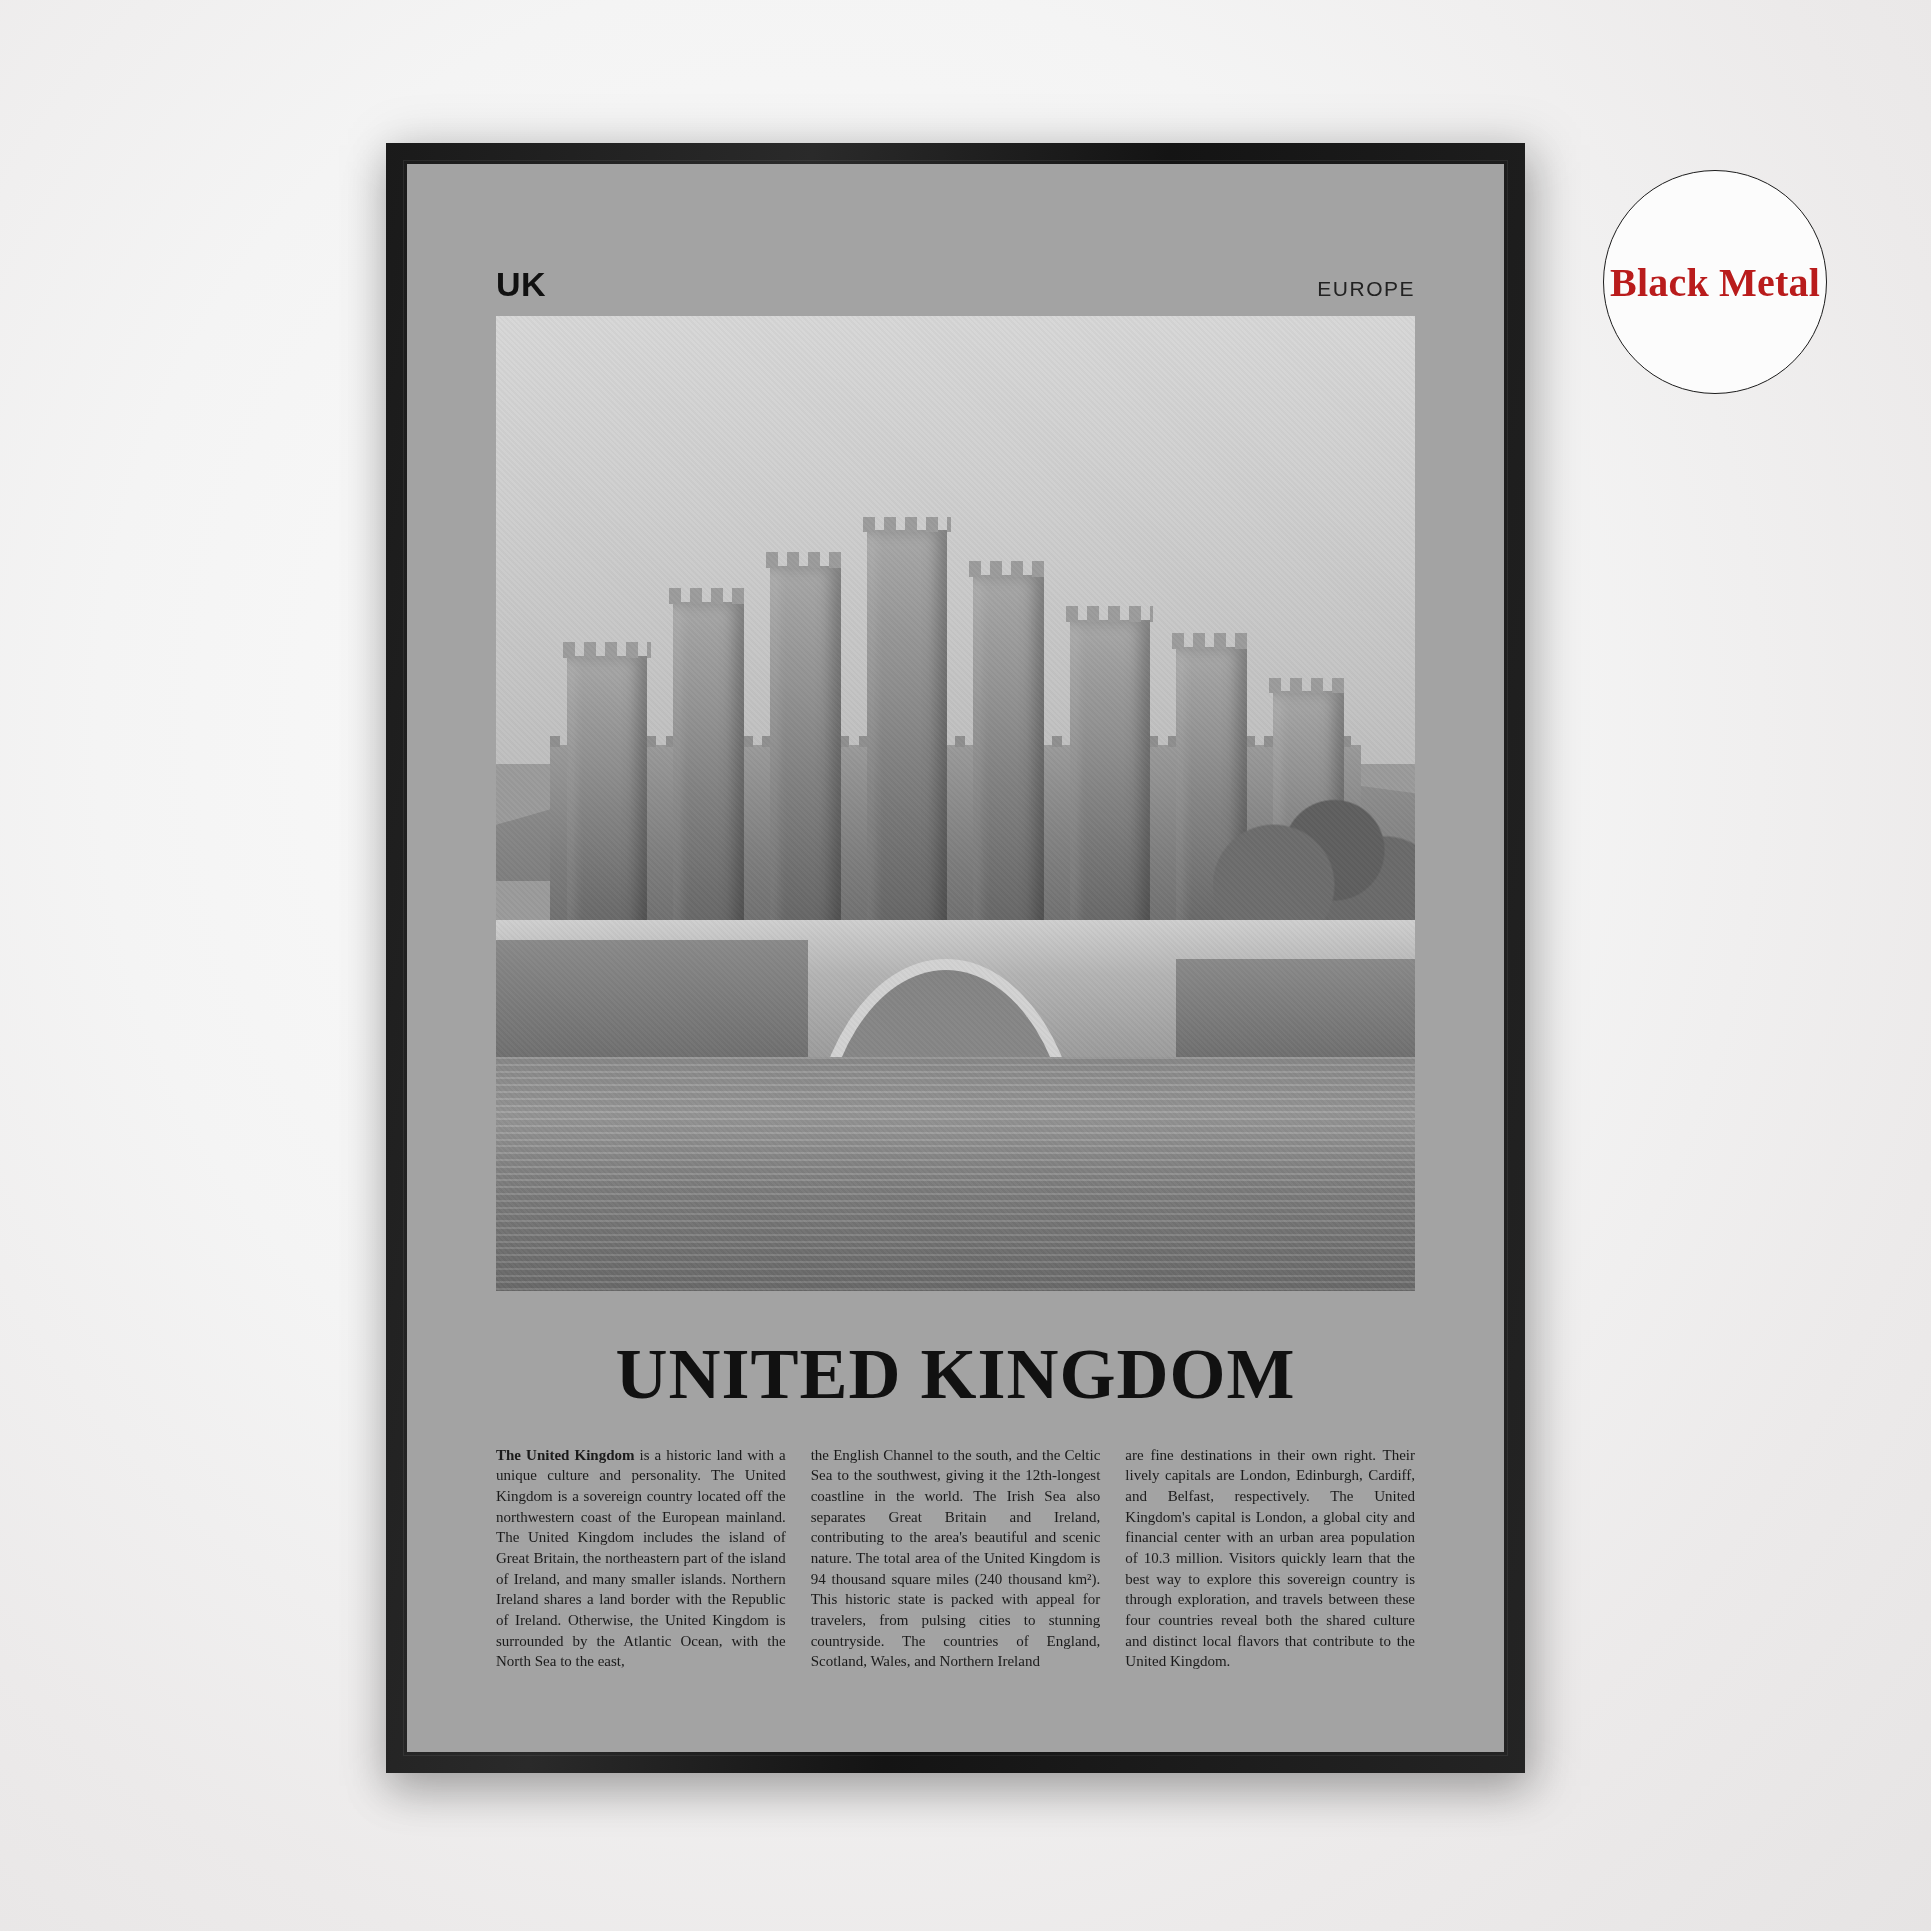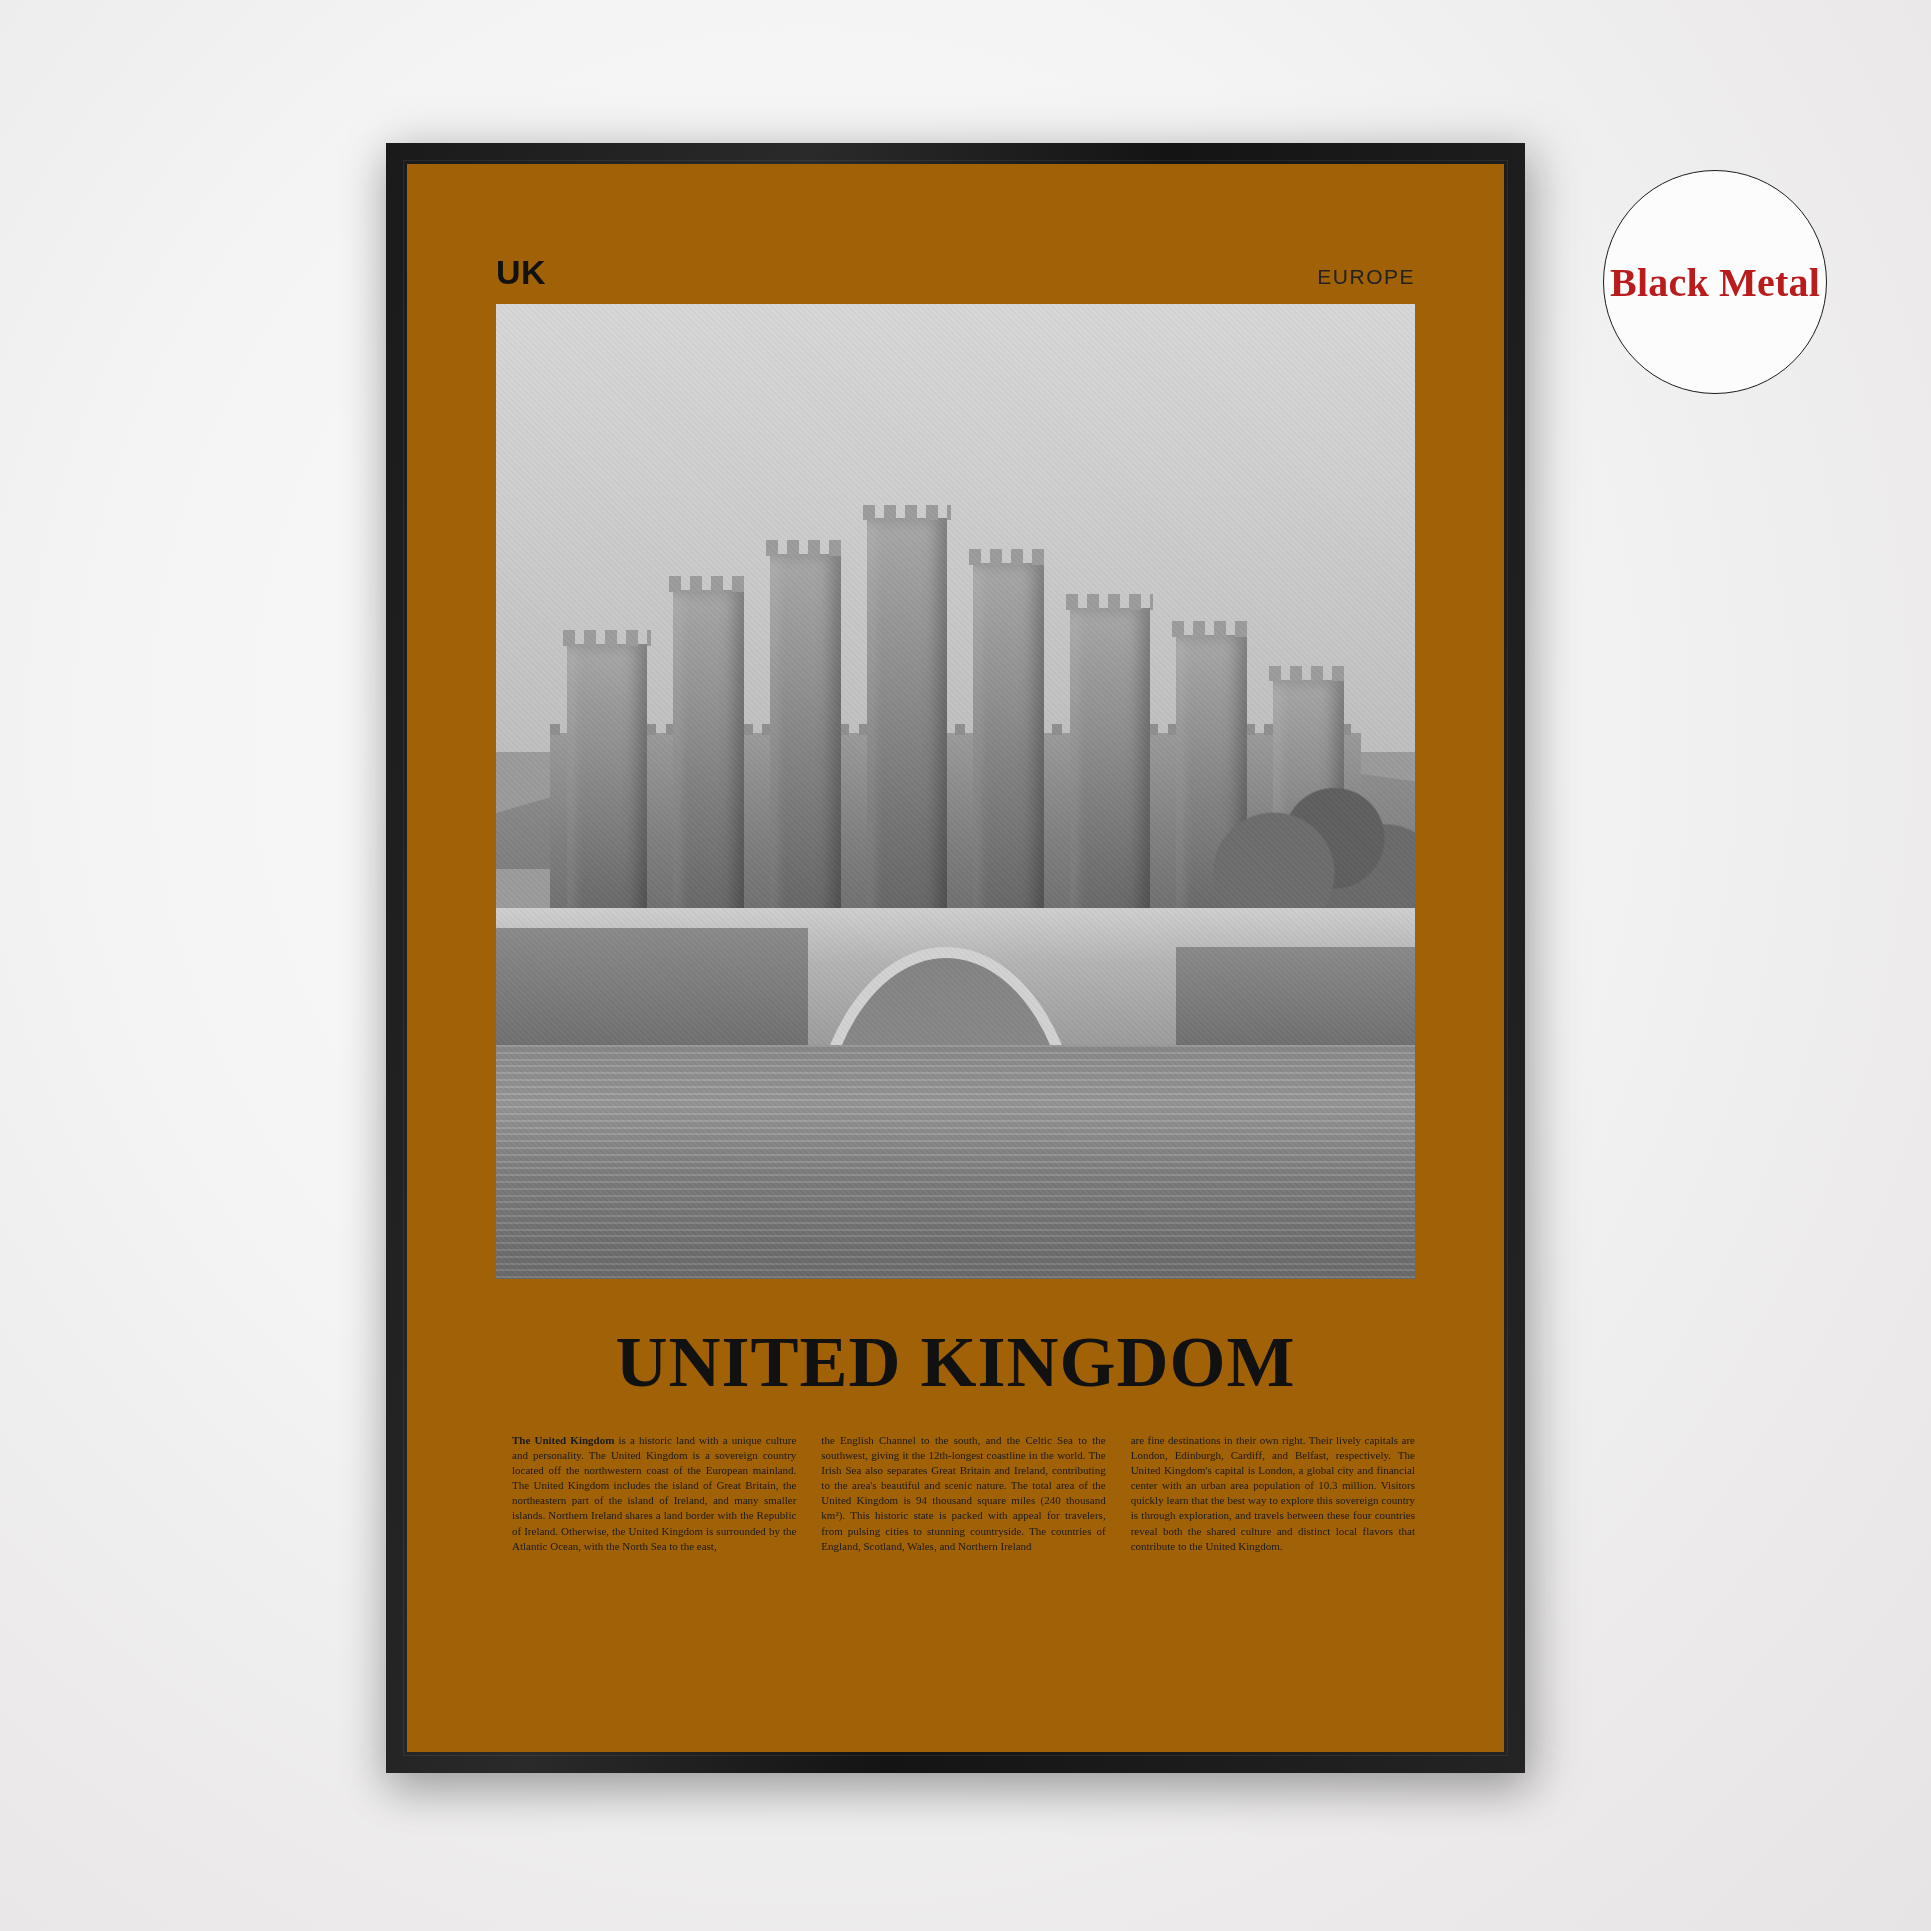--- a/index.html
+++ b/index.html
@@ -61,21 +61,22 @@
   }
 
   
   .poster {
     position: absolute;
     left: 0; top: 0; right: 0; bottom: 0;
     padding: 89px 89px 68px 89px;
     box-sizing: border-box;
     display: flex;
     flex-direction: column;
-    background: #a16207;
+    background: #a3a3a3;
+    justify-content: center;
   }
 
   .poster-topbar {
     display: flex;
     align-items: baseline;
     justify-content: space-between;
     padding-bottom: 11.6px;
   }
   .poster-code {
     font-family: "Liberation Sans", sans-serif;
@@ -203,25 +204,24 @@
     color: #111;
     margin-top: 42px;
     margin-bottom: 29px;
   }
 
   
   .columns {
     display: flex;
     gap: 25px;
     font-family: "Liberation Serif", serif;
-    font-size: 11px;
+    font-size: 15px;
     line-height: 1.38;
     color: #1a1a1a;
     text-align: justify;
-    margin-left: 16px;
   }
   .columns > p {
     flex: 1 1 0;
     margin: 0;
     hyphens: auto;
   }
   .lead {
     font-weight: bold;
   }
 

